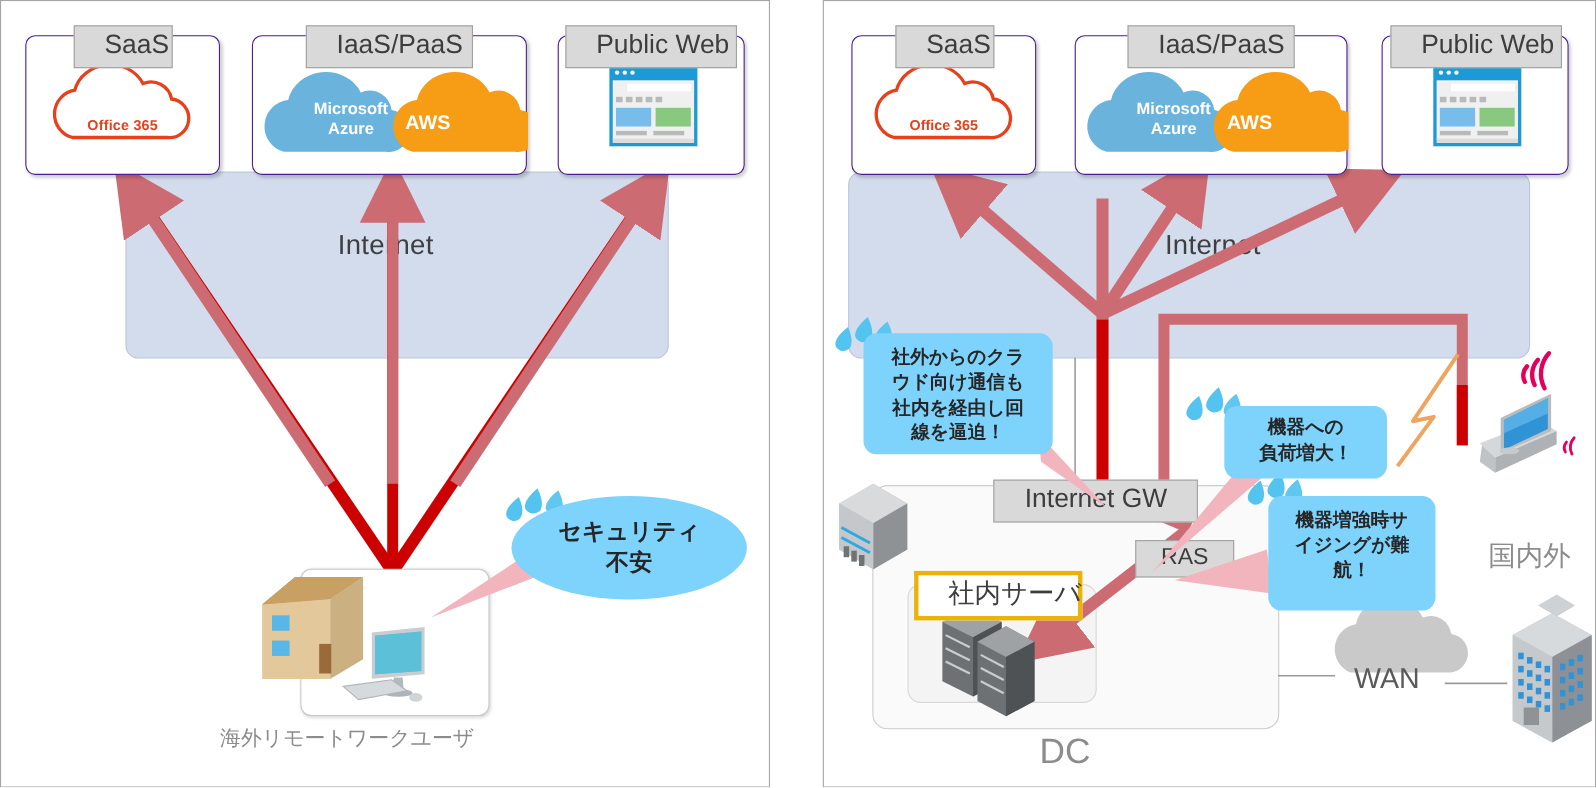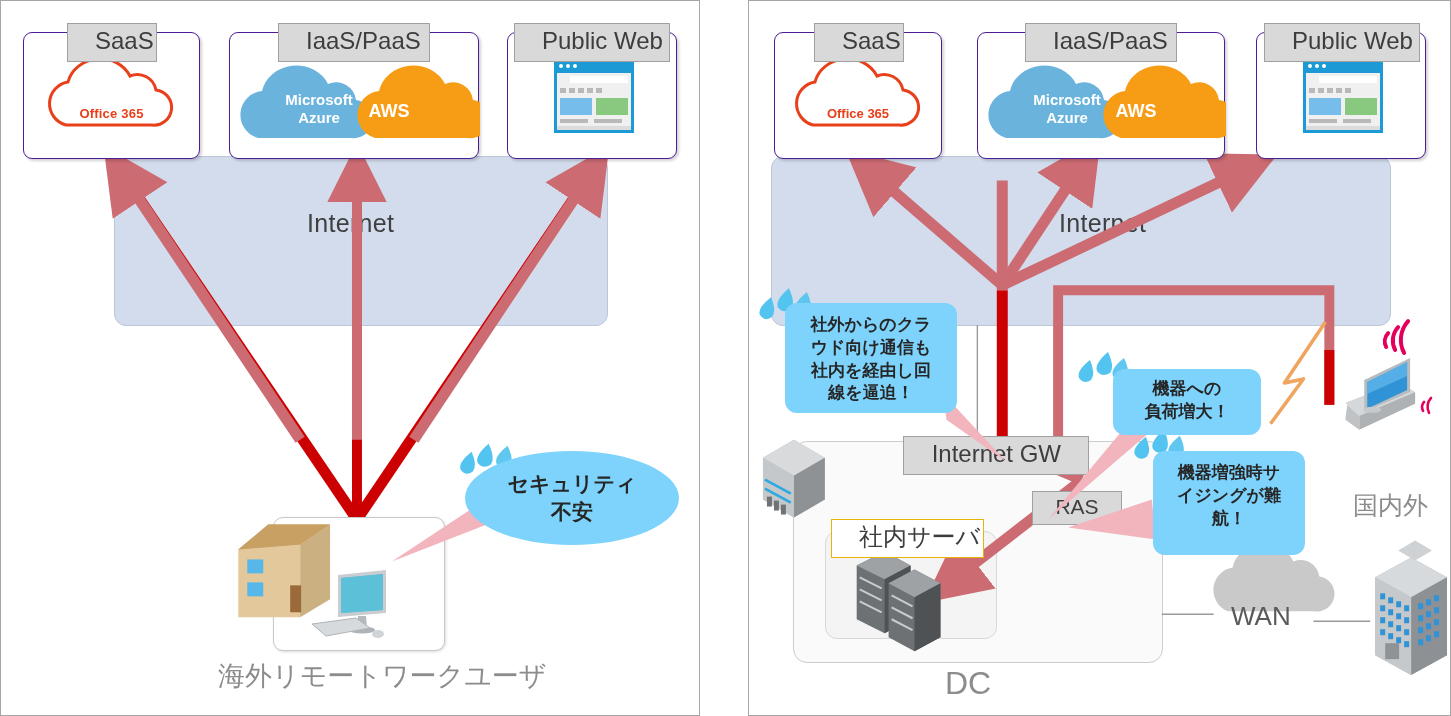--- a/index.html
+++ b/index.html
@@ -14,21 +14,21 @@
   svg.layer{position:absolute;left:0;top:0;width:100%;height:100%;overflow:visible;pointer-events:none;}
 
   
   .internet-zone{position:absolute;background:#d2dcec;border:1px solid #bcc7d8;border-radius:12px;box-sizing:border-box;}
   .internet-label{position:absolute;color:#3f3f3f;font-size:25px;letter-spacing:.3px;white-space:nowrap;}
 
   
   .svc-card{position:absolute;background:#fff;border:1px solid #4c1d95;border-radius:9px;box-shadow:2px 2px 3px rgba(0,0,0,.18);box-sizing:border-box;}
   .tag{position:absolute;background:#d9d9d9;border:1px solid #a0a0a0;color:#3d3d3d;font-size:24px;line-height:1;padding:5px 27px 8px;white-space:nowrap;box-sizing:border-box;text-align:center;}
   .tag.sm{font-size:21px;padding:4px 9px 7px;}
-  .tag.white{background:#ffffff;border:1px solid #eab308;}
+  .tag.white{background:#ffffff;border:4px solid #eab308;}
 
   
   .cloudlbl{position:absolute;left:0;right:0;text-align:center;font-weight:bold;color:#fff;pointer-events:none;}
 
   
   .bubble{position:absolute;background:#7dd3fc;color:#262626;font-weight:bold;border-radius:12px;box-sizing:border-box;text-align:center;line-height:1.34;}
   .bubble.oval{border-radius:50%;display:flex;align-items:center;justify-content:center;font-weight:bold;text-align:right;}
 
   
   .caption{position:absolute;color:#8c8c8c;white-space:nowrap;}
@@ -140,21 +140,21 @@
           <path d="M472,452 q6,14 1,20 q-7,5 -12,-2 q-3,-7 11,-18 z"></path>
           <path d="M489,444 q7,15 2,21 q-8,5 -13,-2 q-3,-7 11,-19 z"></path>
           <path d="M508,446 q7,14 2,20 q-8,5 -13,-2 q-3,-7 11,-18 z" opacity=".92"></path>
         </g>
       </svg>
       <div class="bubble oval" style="left:464px;top:450px;width:214px;height:94px;font-size:21px;flex-direction:column;">
         <span>セキュリティ</span>
         <span>不安</span>
       </div>
 
-      <div class="caption" style="left:217px;top:657px;font-size:27px;">海外リモートワークユーザ</div>
+      <div class="caption" style="left:199px;top:657px;font-size:19px;">海外リモートワークユーザ</div>
     </div>
   </div>
 
   <div class="panel" id="panel-right">
     <div class="stage">
 
       <div class="internet-zone" style="left:22px;top:155px;width:620px;height:170px;"></div>
       <div class="internet-label" style="left:310px;top:208px;">Internet</div>
 
       <div class="dc-box" style="left:44px;top:440px;width:370px;height:222px;"></div>

